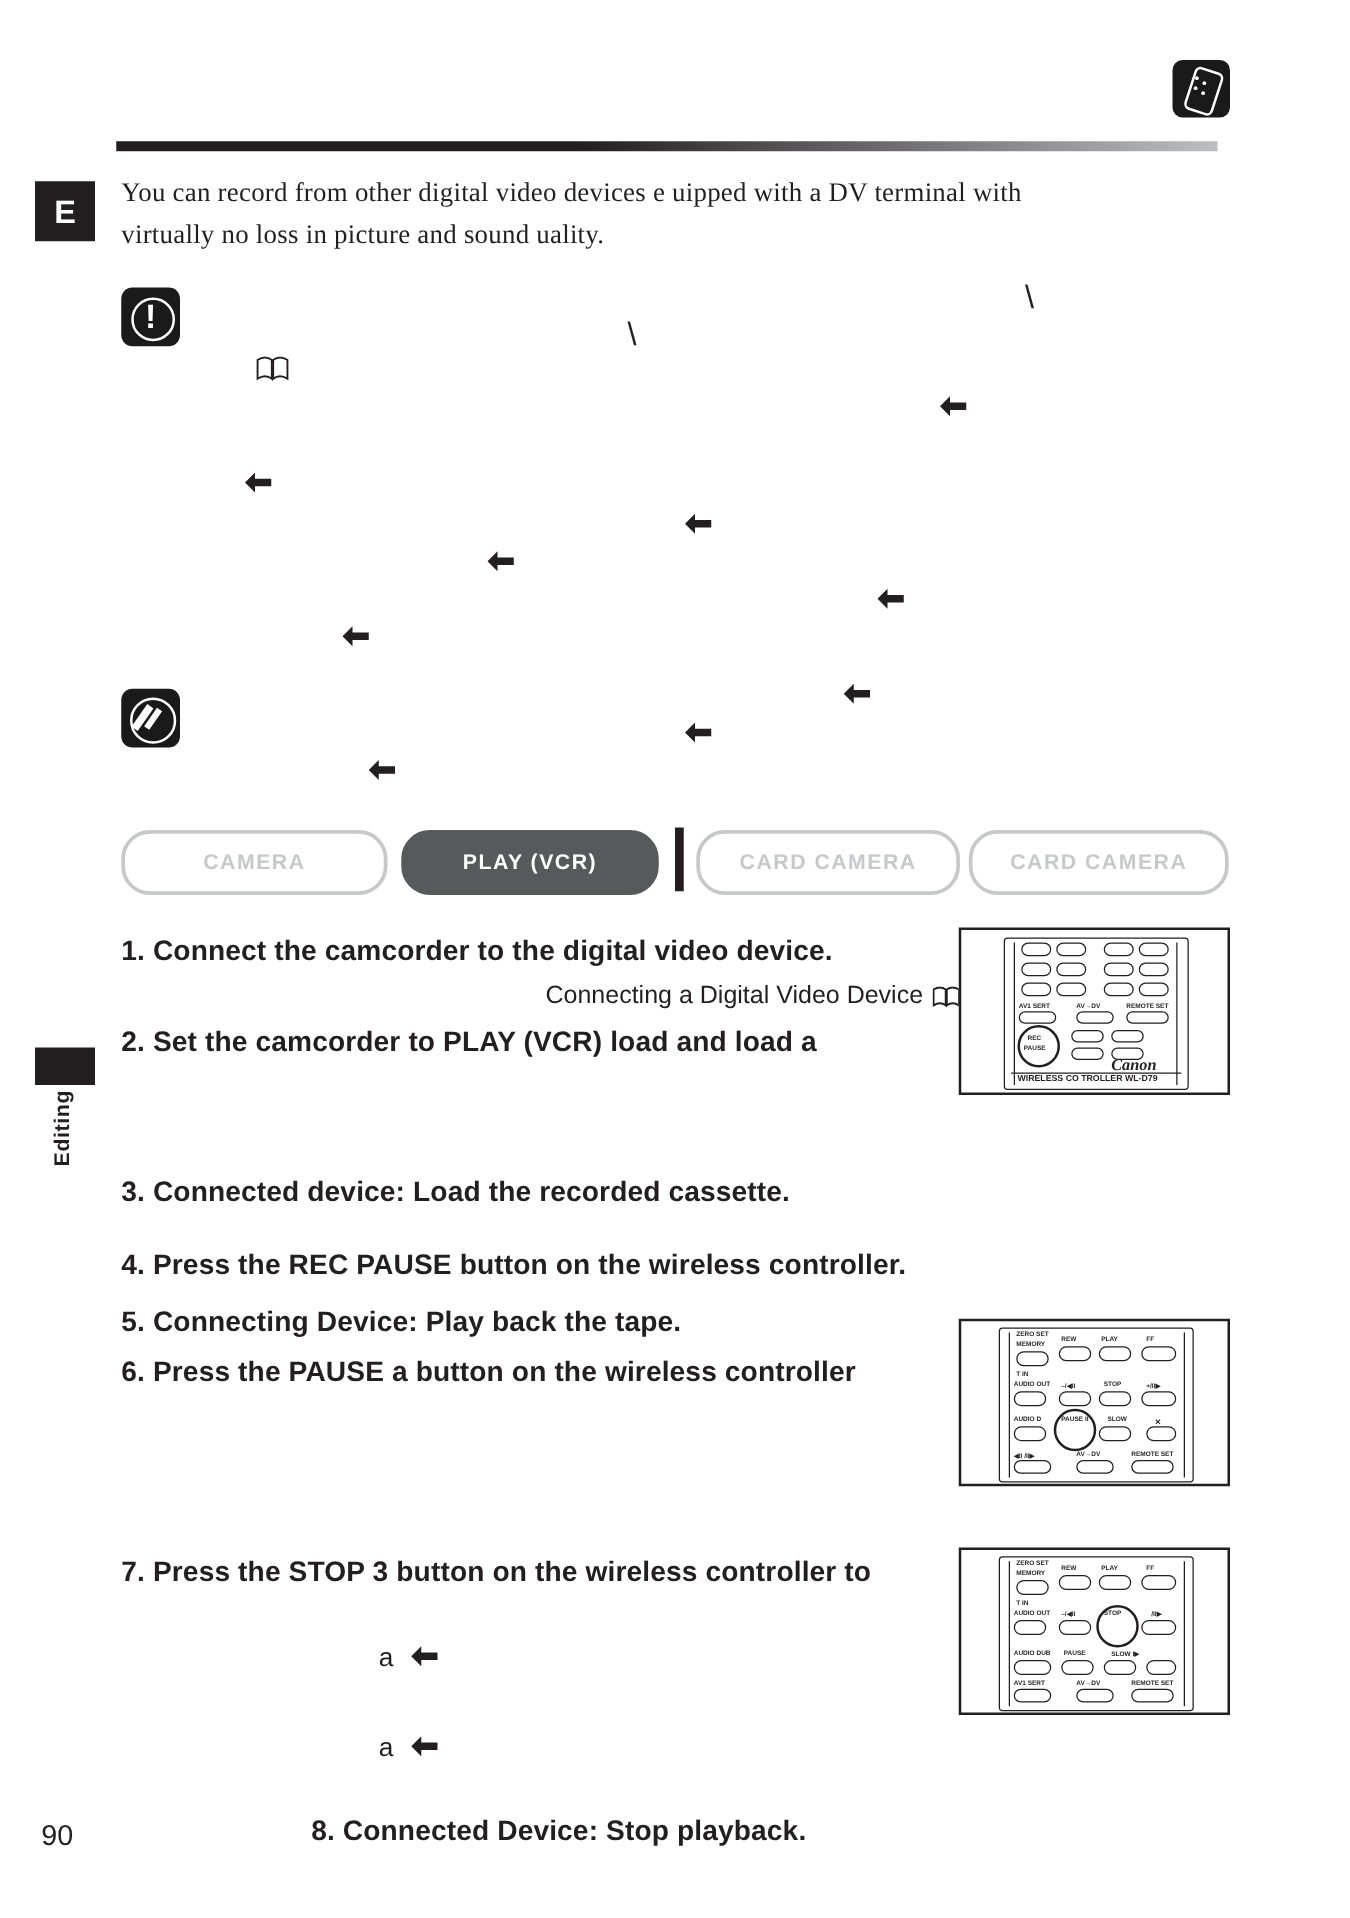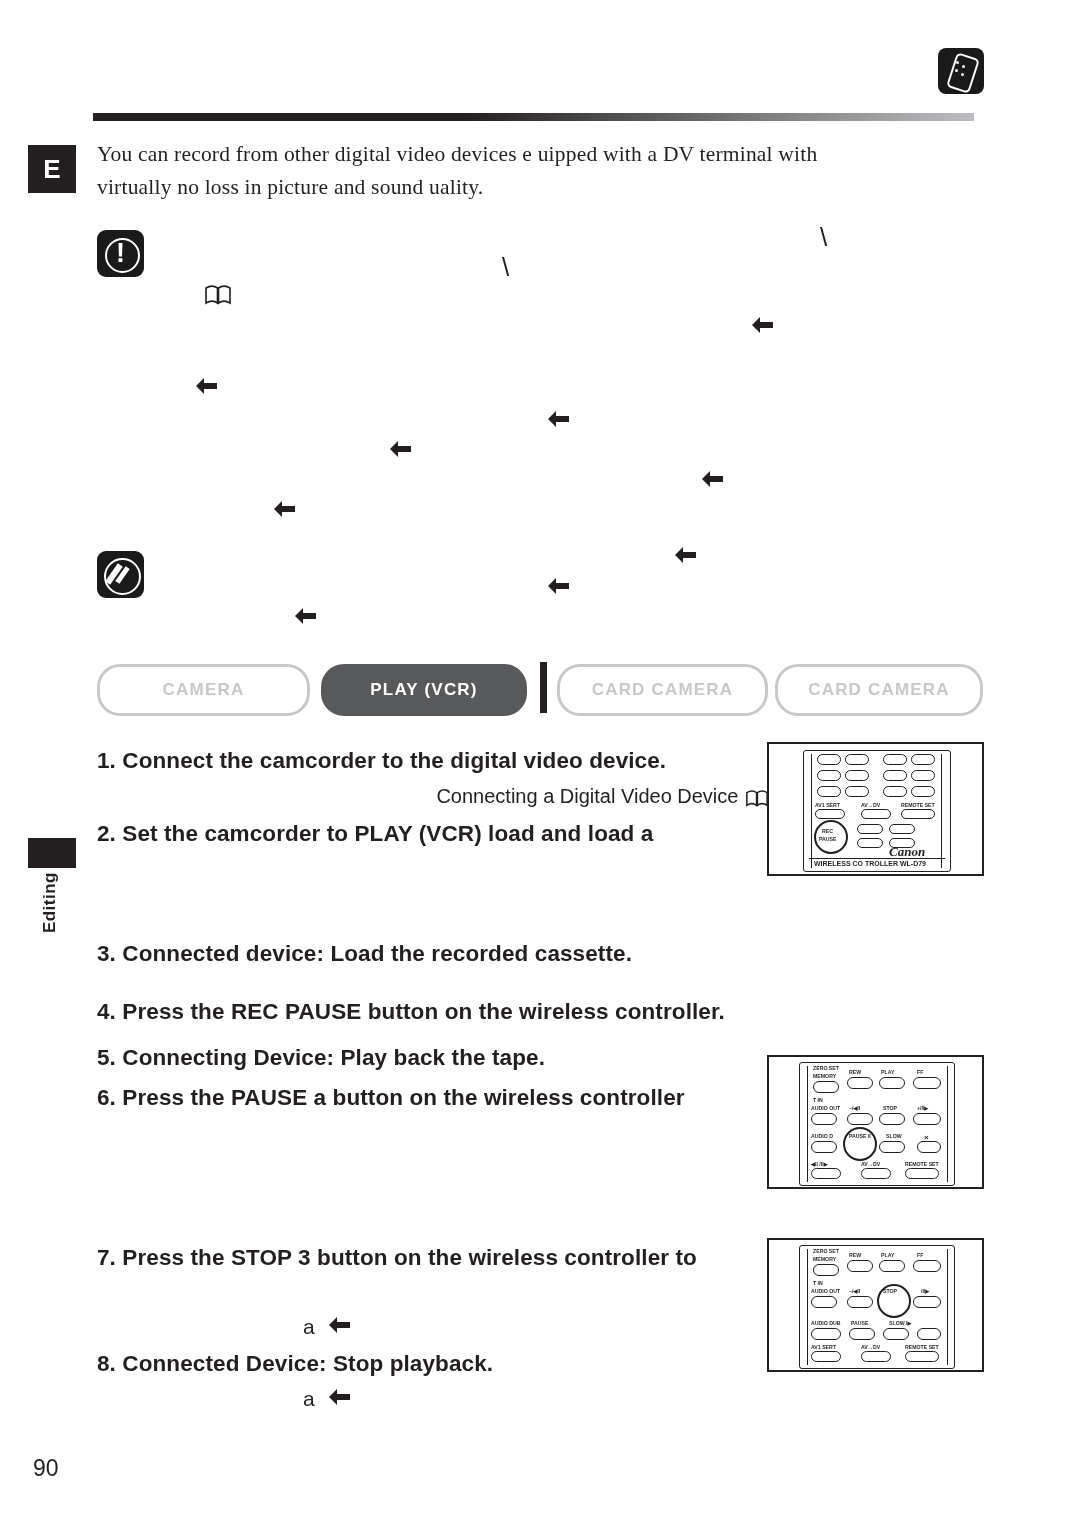--- a/index.html
+++ b/index.html
@@ -461,21 +461,21 @@
     </svg>
 </div>
 
 <div style="position:absolute;left:303px;top:1387px;font-size:21px;color:#231f20;">a</div>
 <div class="arrow" style="left:328px;top:1388px;">
   <svg width="24" height="18" viewBox="0 0 24 18">
       <path d="M22 6 L9 6 L9 1 L1 9 L9 17 L9 12 L22 12 Z" fill="#231f20"></path>
     </svg>
 </div>
 
-<div class="step" style="left:97px;top:1348px;width:700px;">
+<div class="step" style="left:97px;top:1449px;width:700px;text-align:center;">
   <span>8.</span>
   <span>Connected Device: Stop playback.</span>
 </div>
 
 <div class="side-tab"></div>
 <div class="side-label">Editing</div>
 
 <div class="page-num">90</div>
 
 <div class="remote-box" style="left:767px;top:742px;width:217px;height:134px;">

